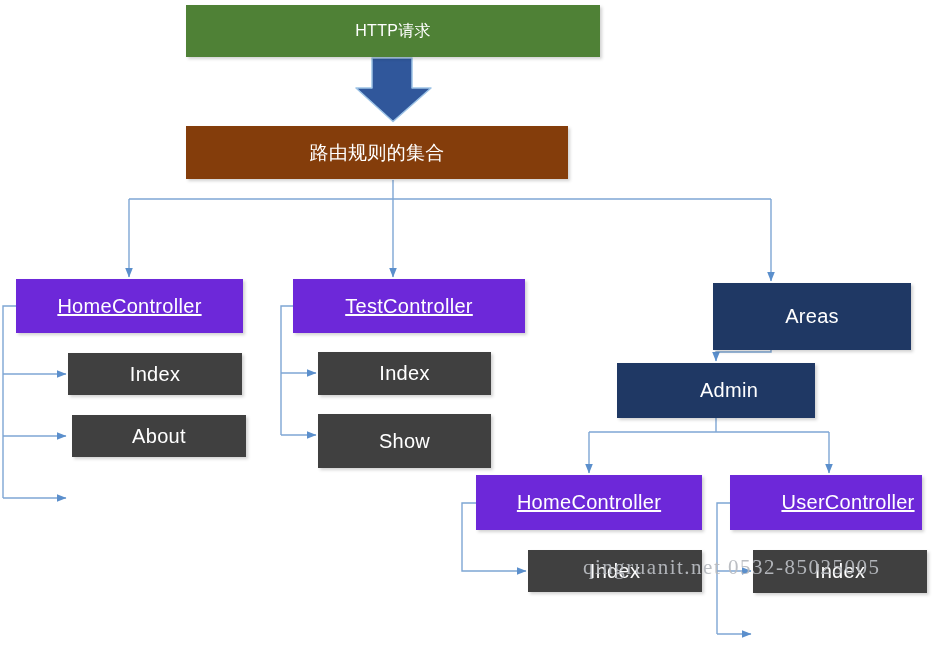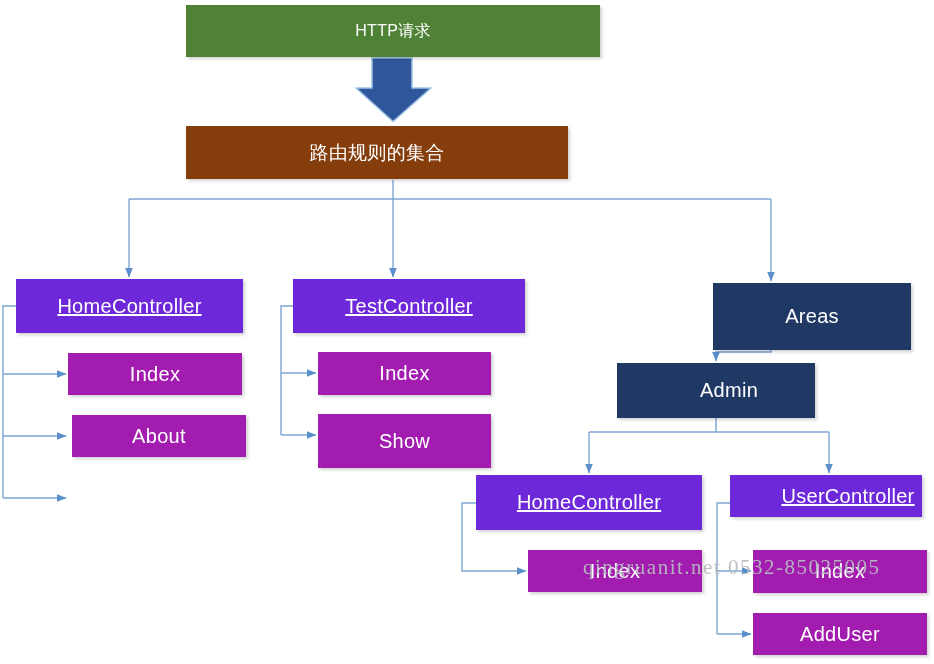--- a/index.html
+++ b/index.html
@@ -17,35 +17,35 @@
     font-size:20px;
     letter-spacing:.3px;
     box-shadow:2px 2px 3px rgba(0,0,0,0.18);
     box-sizing:border-box;
     user-select:none;
   }
   .green{background:#4F8136;font-size:16px;}
   .brown{background:#843D0B;font-size:19px;}
   .navy-teal{background:#6d28d9;text-decoration:underline;}
   .navy-dark{background:#1F3864;}
-  .blue{background:#a21caf;}
+  .blue{background:#404040;}
   
   .b-http    {left:186px;top:5px;  width:414px;height:52px;}
   .b-route   {left:186px;top:126px;width:382px;height:53px;font-family:Liberation Mono, monospace;}
   .b-hc1     {left:16px; top:279px;width:227px;height:54px;}
   .b-idx1    {left:68px; top:353px;width:174px;height:42px;}
   .b-about   {left:72px; top:415px;width:174px;height:42px;}
   .b-contact {left:68px; top:477px;width:174px;height:42px;}
   .b-tc      {left:293px;top:279px;width:232px;height:54px;}
   .b-idx2    {left:318px;top:352px;width:173px;height:43px;}
   .b-show    {left:318px;top:414px;width:173px;height:54px;}
   .b-areas   {left:673px;top:283px;width:198px;height:67px;margin-left:40px;}
   .b-admin   {left:617px;top:363px;width:198px;height:55px;padding-left:26px;}
   .b-hc2     {left:476px;top:475px;width:226px;height:55px;}
-  .b-uc      {left:730px;top:475px;width:192px;height:42px;padding-left:44px;}
+  .b-uc      {left:730px;top:475px;width:192px;height:55px;padding-left:44px;}
   .b-idx3    {left:528px;top:550px;width:174px;height:42px;}
   .b-idx4    {left:753px;top:550px;width:174px;height:43px;}
   .b-adduser {left:753px;top:613px;width:174px;height:42px;}
   #connectors{position:absolute;left:0;top:0;z-index:0;}
   #big-arrow{position:absolute;left:355px;top:57px;z-index:1;}
   .node{z-index:2;}
   #watermark{
     position:absolute;left:583px;top:555px;z-index:5;
     font-family:"Liberation Serif", serif;
     font-size:21px;letter-spacing:1.5px;
@@ -106,17 +106,16 @@
   <div class="node blue b-show">Show</div>
 
   <div class="node navy-dark b-areas">Areas</div>
   <div class="node navy-dark b-admin">Admin</div>
 
   <div class="node navy-teal b-hc2">HomeController</div>
   <div class="node blue b-idx3">Index</div>
 
   <div class="node navy-teal b-uc">UserController</div>
   <div class="node blue b-idx4">Index</div>
-  <div class="node blue b-adduser">AddUser</div>
 
   <div id="watermark">qingruanit.net 0532-85025005</div>
 
 </div>
 
 </body></html>

